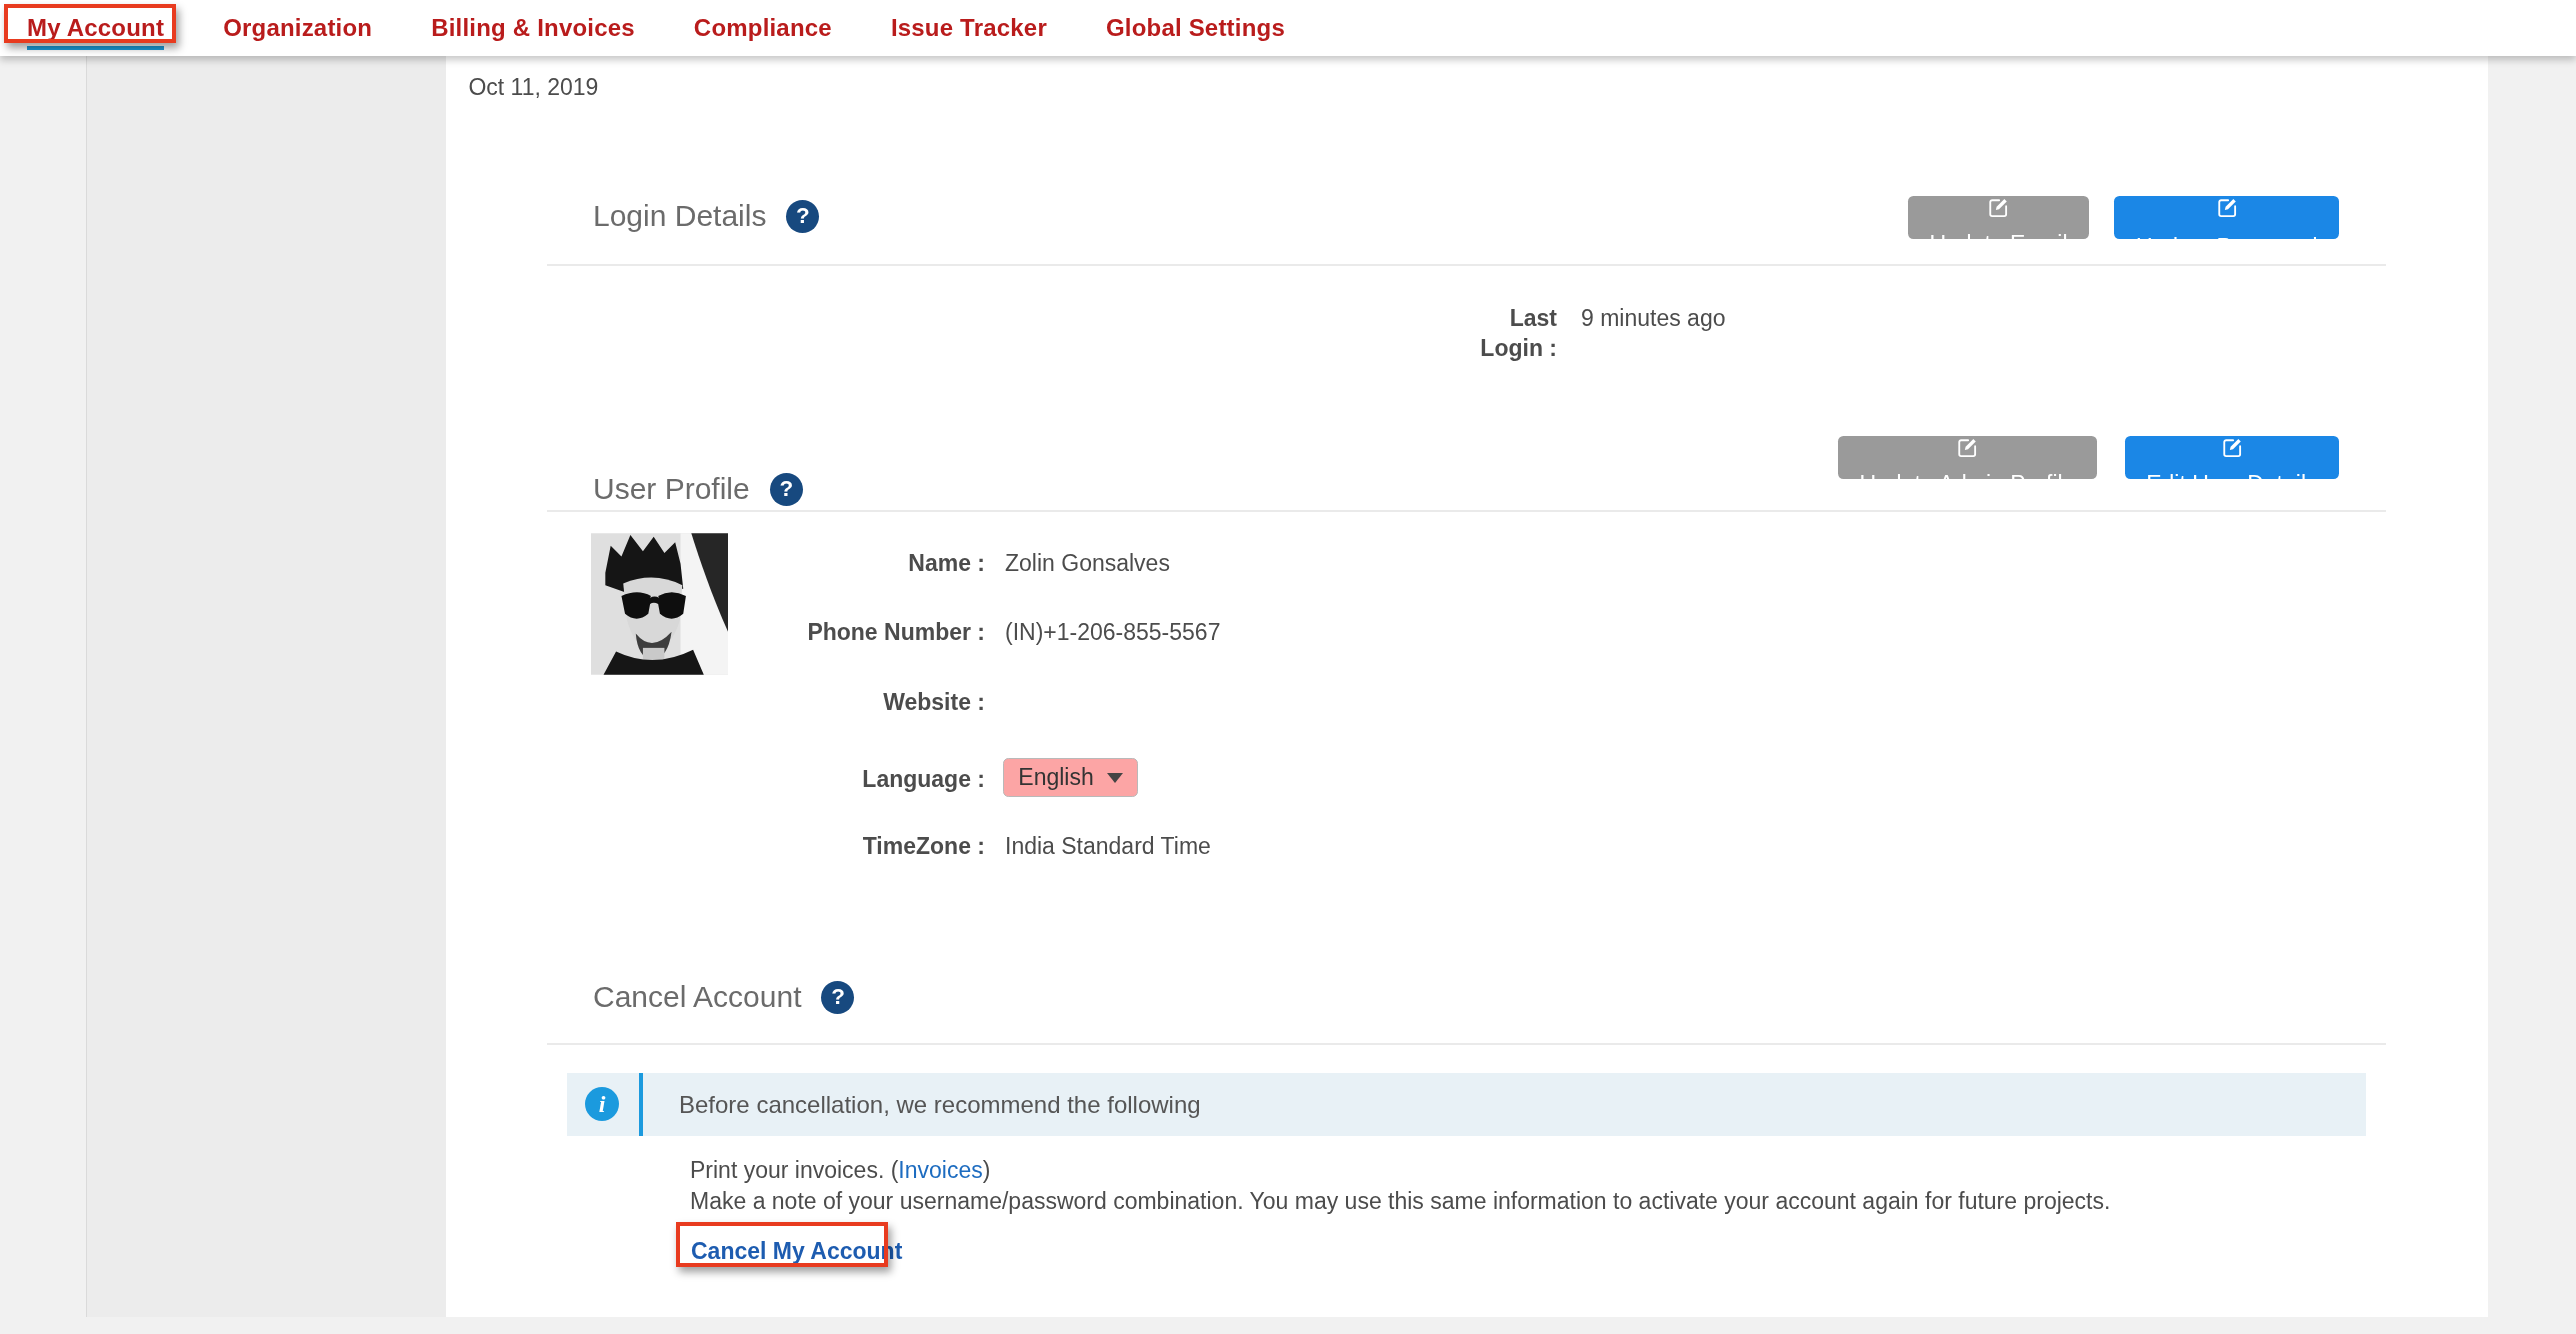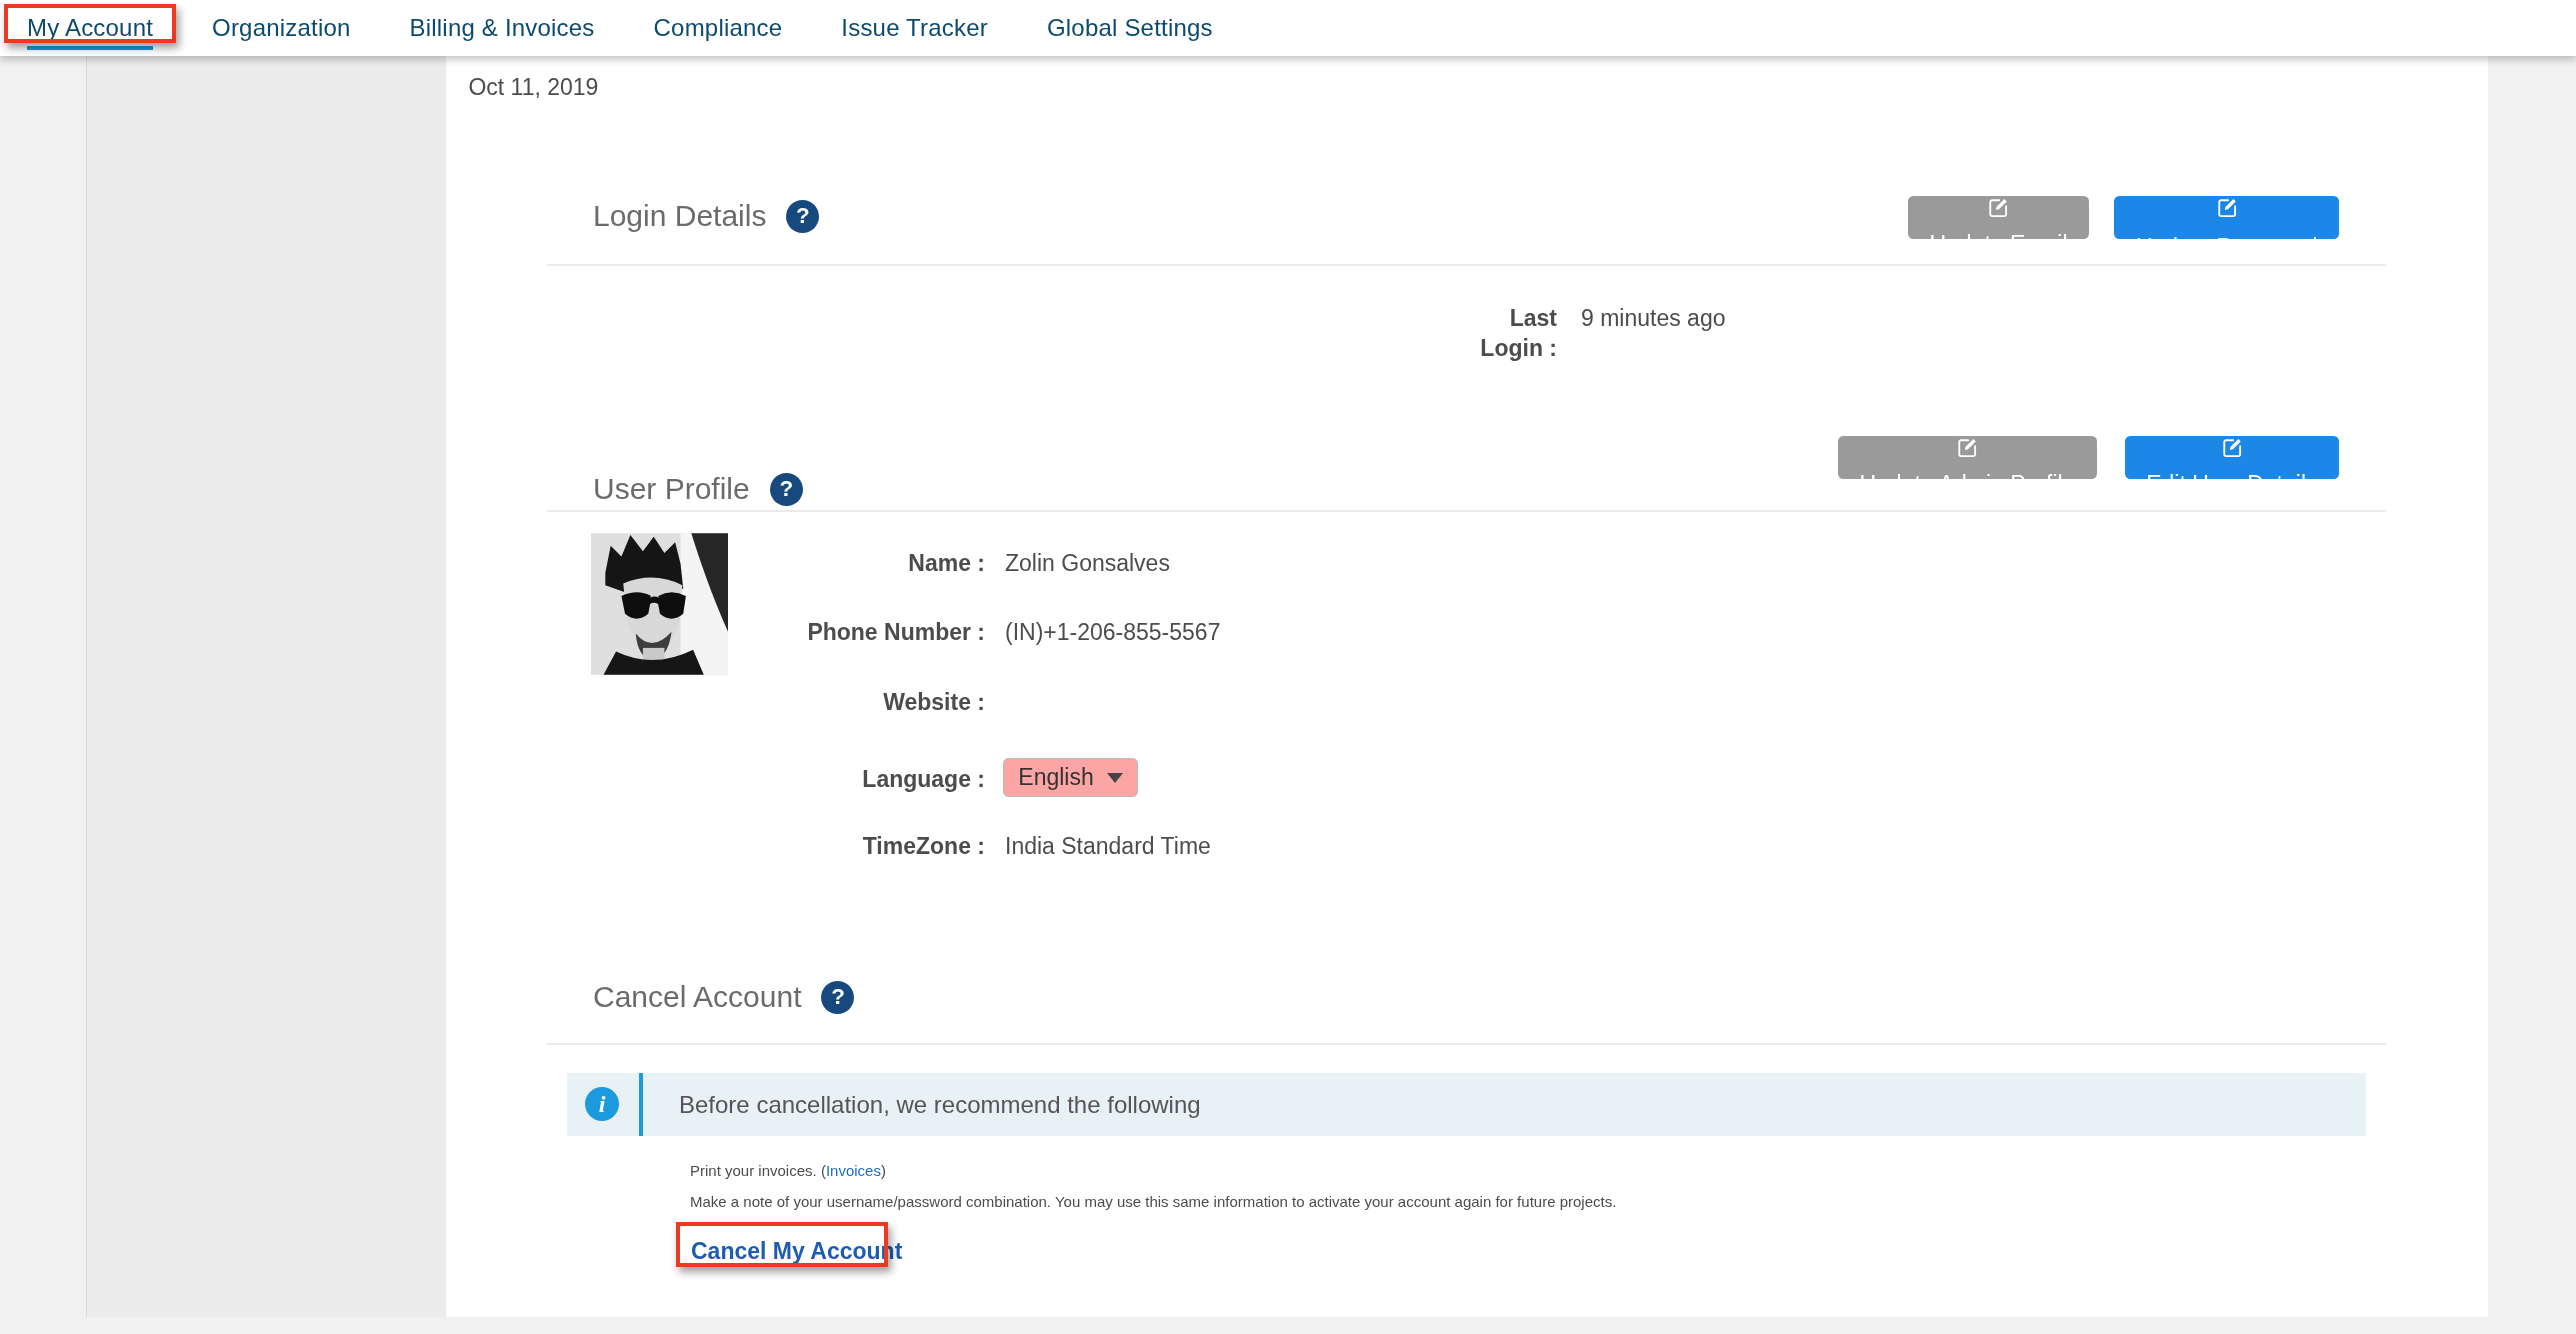--- a/index.html
+++ b/index.html
@@ -16,22 +16,22 @@
   .navbar {
     position:absolute; top:0; left:0; width:2576px; height:56px;
     background:#ffffff;
     box-shadow:0 3.6px 7.2px rgba(0,0,0,.22);
     display:flex; align-items:center;
     padding-left:27px; gap:59px;
     z-index:30;
   }
   .tab {
     position:relative;
-    font-size:24px; font-weight:400; letter-spacing:0.2px;
-    color:#0c4a6e; cursor:pointer; white-space:nowrap;
+    font-size:24px; font-weight:700; letter-spacing:0.2px;
+    color:#b91c1c; cursor:pointer; white-space:nowrap;
   }
   .tab.active::after {
     content:""; position:absolute; left:0; right:0; bottom:-8px; height:4.5px;
     background:#1d9bd8;
   }
   .anno-box {
     position:absolute;
     border:4.5px solid #e83b1f;
     box-shadow:2.7px 4.5px 8px rgba(0,0,0,.38);
     pointer-events:none;
@@ -106,21 +106,21 @@
   .info-ic {
     position:absolute; left:18px; top:14.3px;
     width:34px; height:34px; border-radius:50%;
     background:#1b9ade; color:#fff;
     font-family:"Liberation Serif", serif; font-style:italic; font-weight:bold; font-size:24px;
     display:flex; align-items:center; justify-content:center;
   }
   .banner-line { position:absolute; left:72px; top:0; width:3.6px; height:63px; background:#1b9ade; }
   .banner-text { position:absolute; left:112px; top:0; height:63px; display:flex; align-items:center; font-size:24px; color:#555; }
 
-  .txt-line { position:absolute; font-size:15px; line-height:29px; color:#4c4c4c; }
+  .txt-line { position:absolute; font-size:23px; line-height:29px; color:#4c4c4c; }
   .link { color:#1d6cc0; cursor:pointer; }
   .cancel-link {
     position:absolute; left:245px; top:1181px;
     font-size:23px; line-height:29px; font-weight:bold; color:#1d5cb0; cursor:pointer;
   }
   .anno-cancel { left:230px; top:1166px; width:212px; height:45px; }
 </style>
 </head>
 <body>
 

